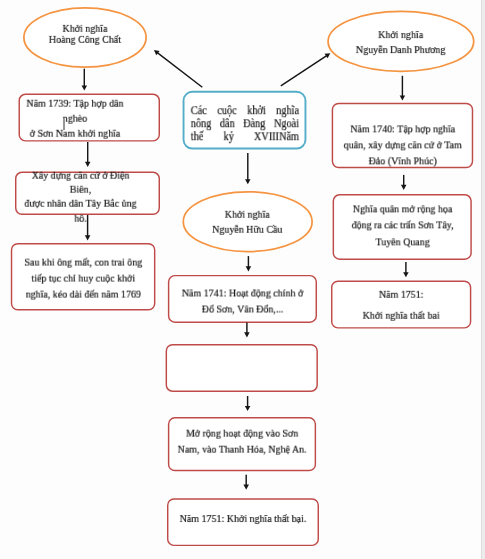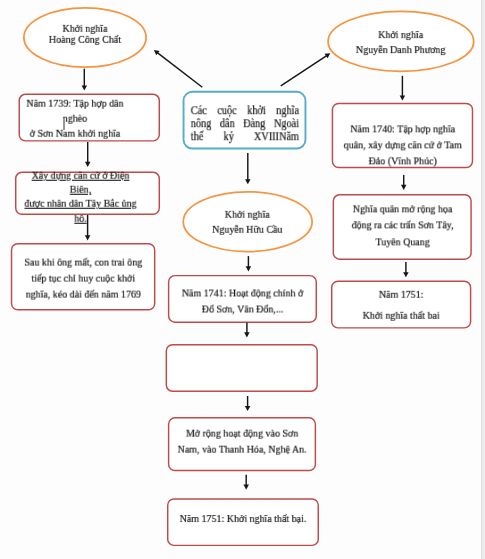--- a/index.html
+++ b/index.html
@@ -109,21 +109,21 @@
   <div class="node" style="left:23px; top:7px; width:124px; height:61px; --lh:11.3px; --dy:-3.13px;">
     <div class="txt">Khởi nghĩa
 Hoàng Công Chất</div>
   </div>
 
   <div class="node" style="left:18.5px; top:93.6px; width:112px; height:48px; --lh:15.2px; --dy:0.72px;">
     <div class="txt">Năm 1739: Tập hợp dân nghèo
 ở Sơn Nam khởi nghĩa</div>
   </div>
 
-  <div class="node" style="left:15px; top:171.6px; width:131px; height:43.4px;text-decoration:underline; --lh:14.2px; --dy:2.72px;">
+  <div class="node" style="left:15px; top:171.6px; width:131px; height:43.4px; --lh:14.2px; --dy:2.72px;">
     <div class="txt">Xây dựng căn cứ ở Điện Biên,
 được nhân dân Tây Bắc ủng hô.</div>
   </div>
 
   <div class="node" style="left:10.8px; top:243px; width:144.6px; height:67.5px; --lh:16px; --dy:0.57px;">
     <div class="txt">Sau khi ông mất, con trai ông
 tiếp tục chỉ huy cuộc khởi
 nghĩa, kéo dài đến năm 1769</div>
   </div>
 

